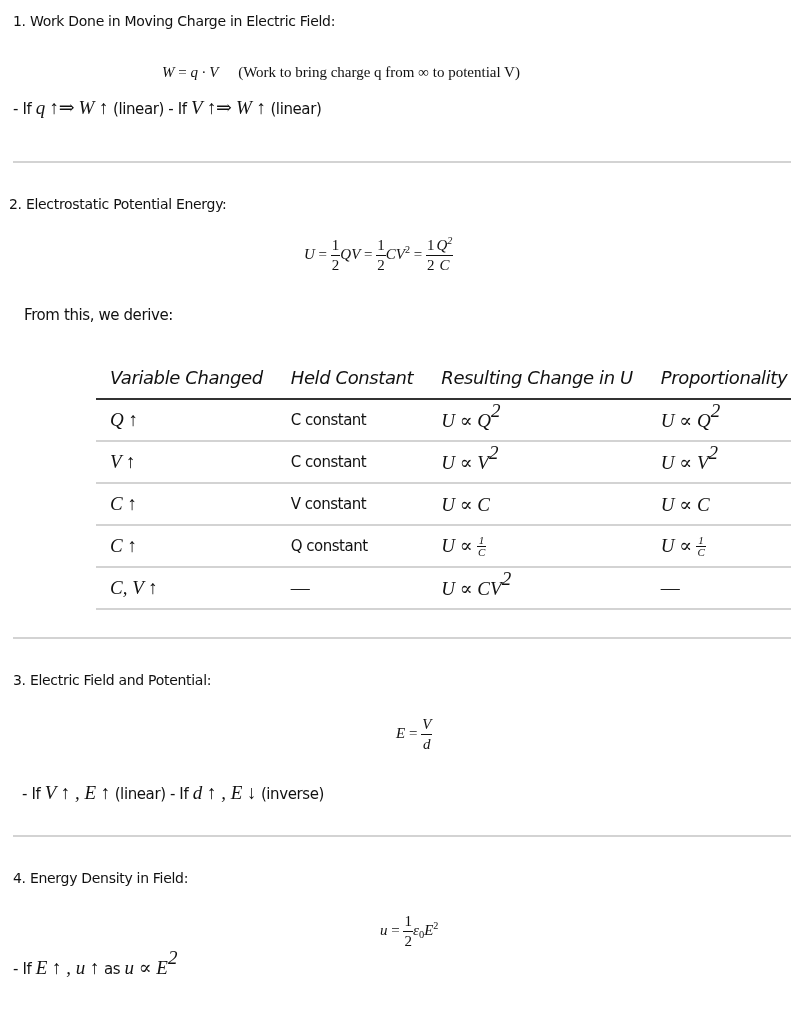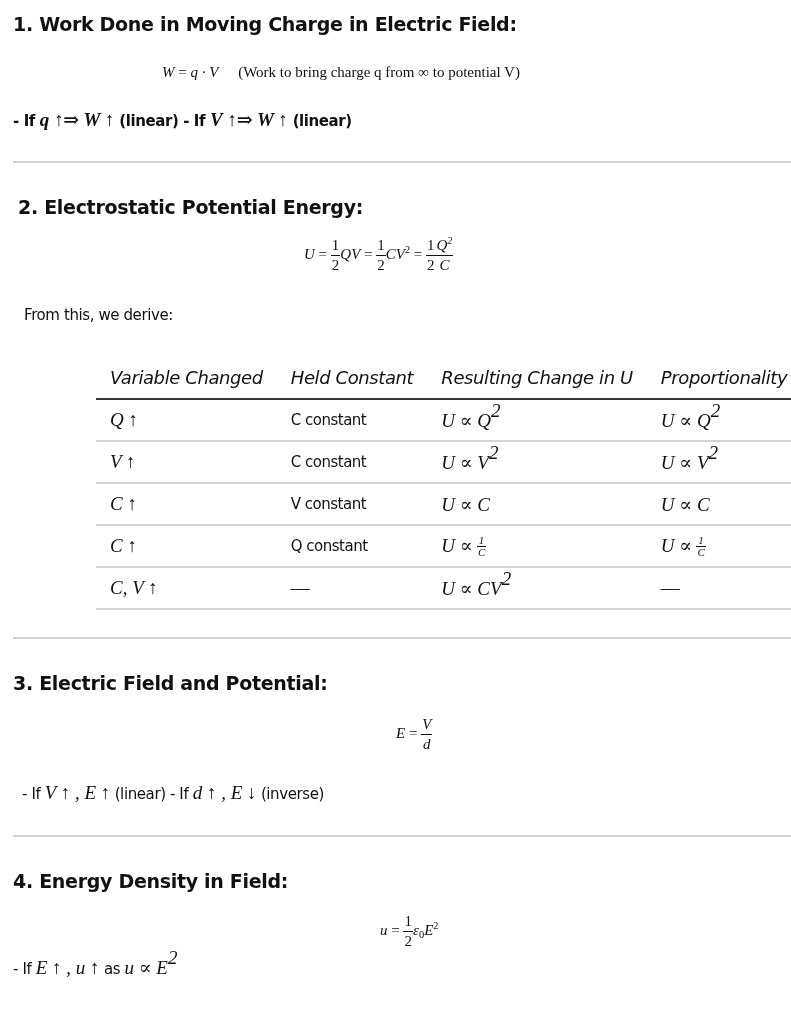--- a/index.html
+++ b/index.html
@@ -2,21 +2,21 @@
 <html><head>
 <meta charset="utf-8">
 <style>
   html, body { margin: 0; padding: 0; background: #ffffff; }
   body {
     width: 791px; height: 1024px; overflow: hidden; position: relative;
     font-family: "DejaVu Sans", sans-serif; color: #111;
   }
   .abs { position: absolute; }
   h3 {
-    margin: 0; font-size: 19px; font-weight: bold; letter-spacing: -0.3px;
+    margin: 0; font-size: 14px; font-weight: normal; letter-spacing: -0.3px;
     font-family: "DejaVu Sans", sans-serif;
   }
   .text { font-size: 15px; letter-spacing: -0.4px; white-space: nowrap; }
   .m { font-family: "Liberation Serif", "DejaVu Serif", serif; font-style: italic; font-size: 19px; letter-spacing: 0; }
   .mr { font-family: "Liberation Serif", "DejaVu Serif", serif; font-style: normal; font-size: 19px; }
   .display { font-family: "Liberation Serif", "DejaVu Serif", serif; font-size: 15px; white-space: nowrap; }
   .display .i { font-style: italic; }
   .hr { position: absolute; left: 13px; right: 0; height: 2px; background: #d3d3d3; }
   .frac { display: inline-block; vertical-align: middle; text-align: center; line-height: 1; }
   .frac > span { display: block; padding: 0 1px; }
@@ -43,36 +43,36 @@
 
 <h3 class="abs" style="left:13px; top:13px;">1. Work Done in Moving Charge in Electric Field:</h3>
 
 <div class="abs display" style="left:162px; top:64px;">
   <span class="i">W</span>
   <span>=</span>
   <span class="i">q · V</span>
   <span style="margin-left:16px;">(Work to bring charge q from ∞ to potential V)</span>
 </div>
 
-<div class="abs text" style="left:13px; top:108px;font-weight:bold;">
+<div class="abs text" style="left:13px; top:96px;">
   <span>- If</span>
   <span class="m">q</span>
   <span class="mr">↑⇒</span>
   <span class="m">W ↑</span>
   <span>(linear)</span>
   <span>- If</span>
   <span class="m">V</span>
   <span class="mr">↑⇒</span>
   <span class="m">W ↑</span>
   <span>(linear)</span>
 </div>
 
 <div class="hr" style="top:161px;"></div>
 
-<h3 class="abs" style="left:18px; top:196px;">2. Electrostatic Potential Energy:</h3>
+<h3 class="abs" style="left:9px; top:196px;">2. Electrostatic Potential Energy:</h3>
 
 <div class="abs display" style="left:304px; top:238px;">
   <span class="i">U</span> =
   <span class="frac"><span class="num">1</span><span class="den">2</span></span><span class="i">QV</span> =
   <span class="frac"><span class="num">1</span><span class="den">2</span></span><span class="i">CV</span><sup>2</sup> =
   <span class="frac"><span class="num">1</span><span class="den">2</span></span><span class="frac i"><span class="num"><span>Q</span><sup>2</sup></span><span class="den">C</span></span>
 </div>
 
 <div class="abs text" style="left:24px; top:306px;">From this, we derive:</div>
 

